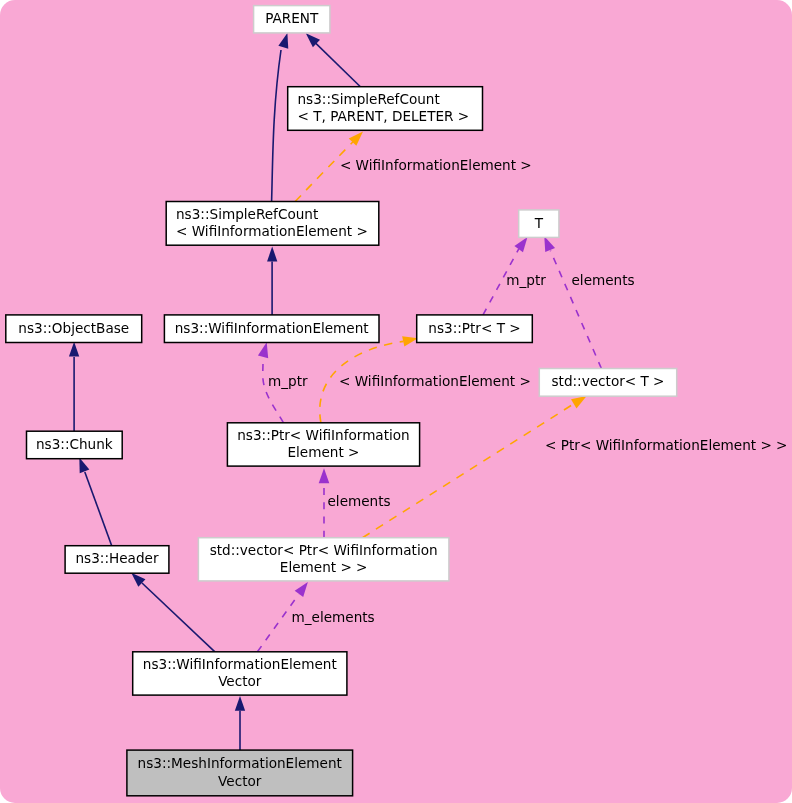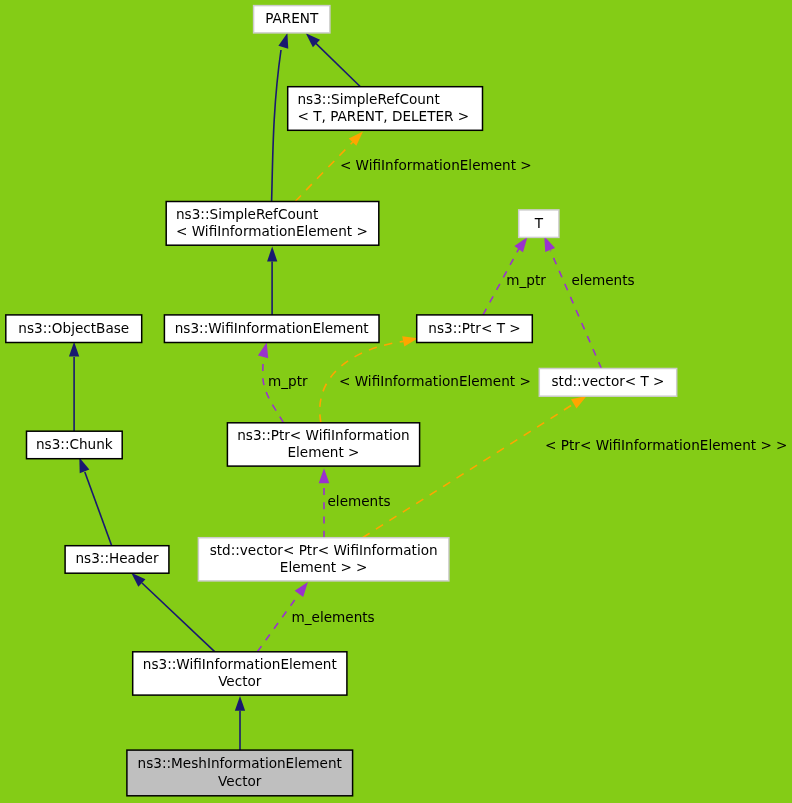--- a/index.html
+++ b/index.html
@@ -1,17 +1,17 @@
 <!DOCTYPE html>
 <html><head>
 <meta charset="utf-8">
 <style>
   html,body{margin:0;padding:0;background:#ffffff;}
   body{width:792px;height:803px;overflow:hidden;font-family:"DejaVu Sans",sans-serif;}
-  #diagram{position:relative;width:792px;height:803px;background:#84cc16;}
+  #diagram{position:relative;width:792px;height:803px;background:#f9a8d4;border-radius:15px;}
   svg#canvas{display:block;position:absolute;left:0;top:0;}
   .nlabel{font-family:"DejaVu Sans",sans-serif;font-size:13.6px;fill:#000000;text-anchor:middle;}
   .elabel{font-family:"DejaVu Sans",sans-serif;font-size:13.6px;fill:#000000;}
   .nbox-solid{fill:#ffffff;stroke:#000000;stroke-width:1.5;}
   .nbox-light{fill:#ffffff;stroke:#cdcdcd;stroke-width:1.5;}
   .nbox-high{fill:#bfbfbf;stroke:#000000;stroke-width:1.5;}
 </style>
 </head>
 <body>
 

